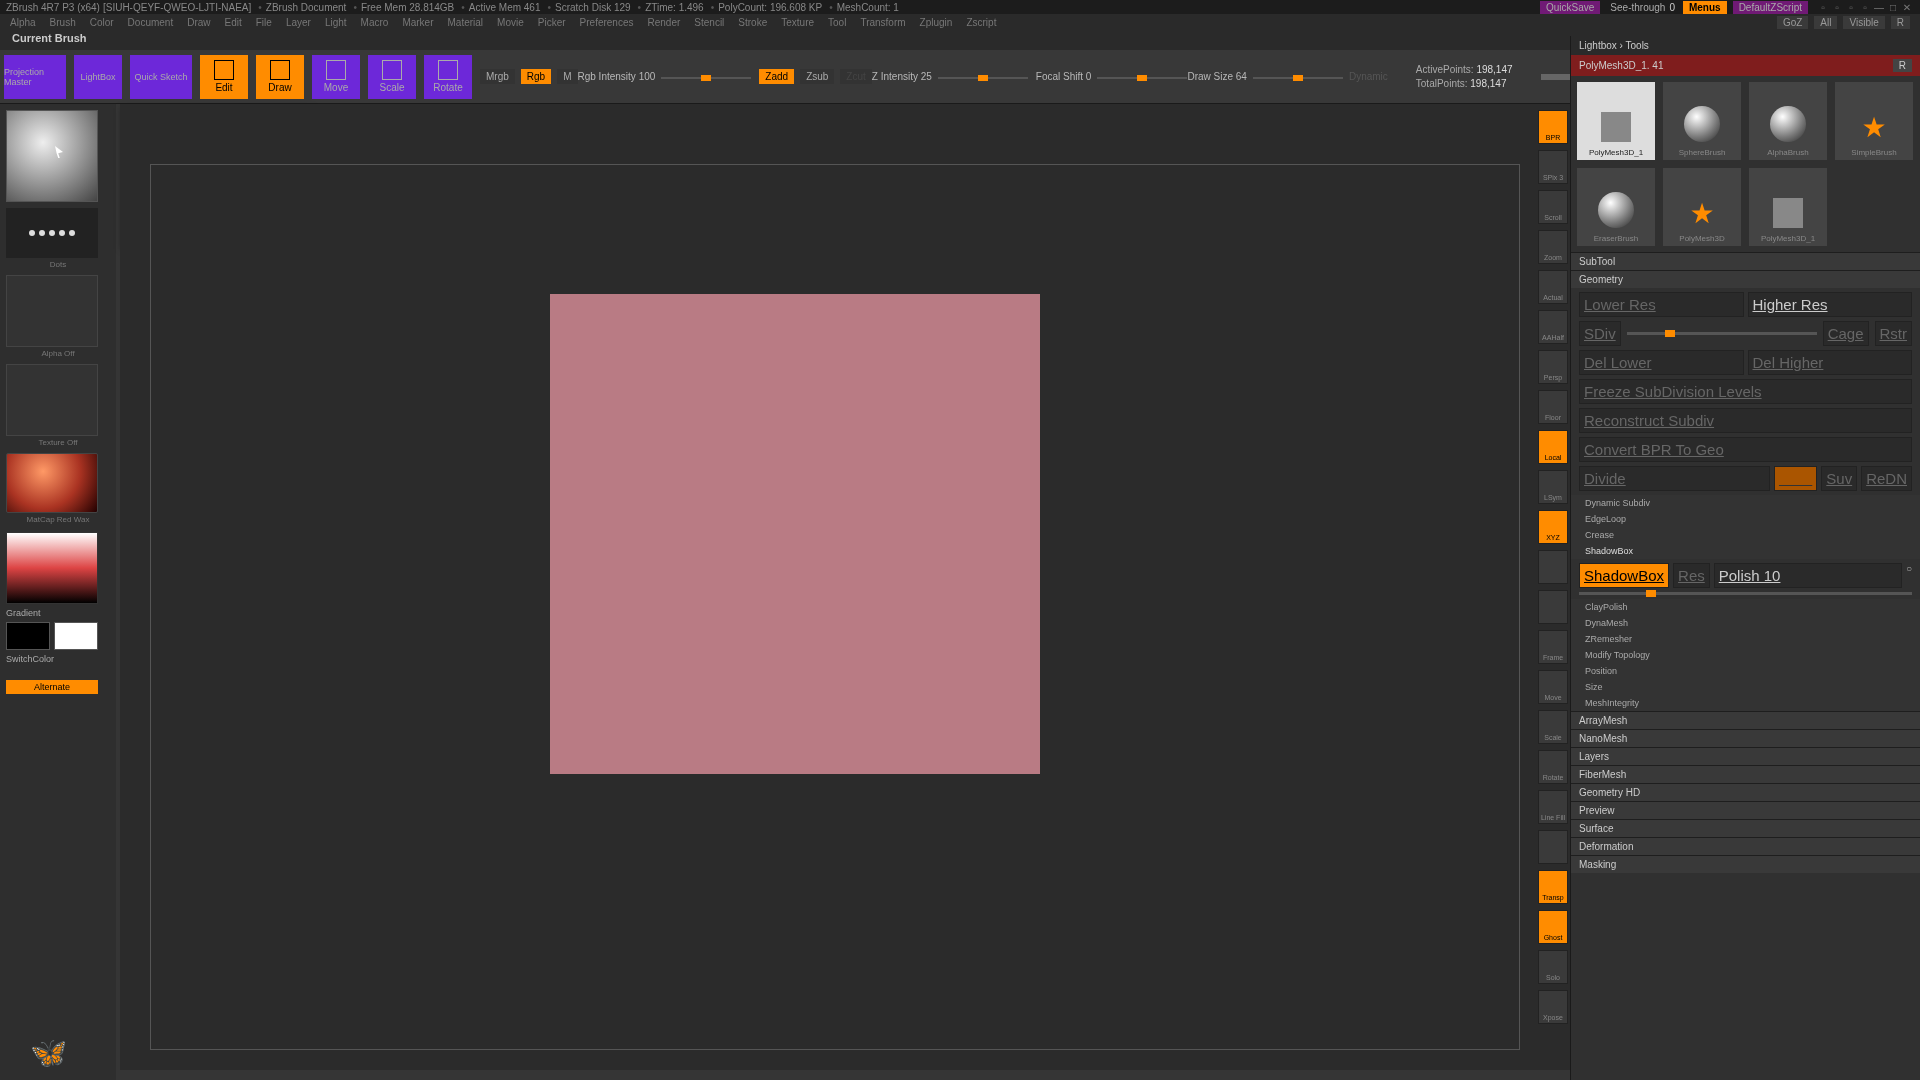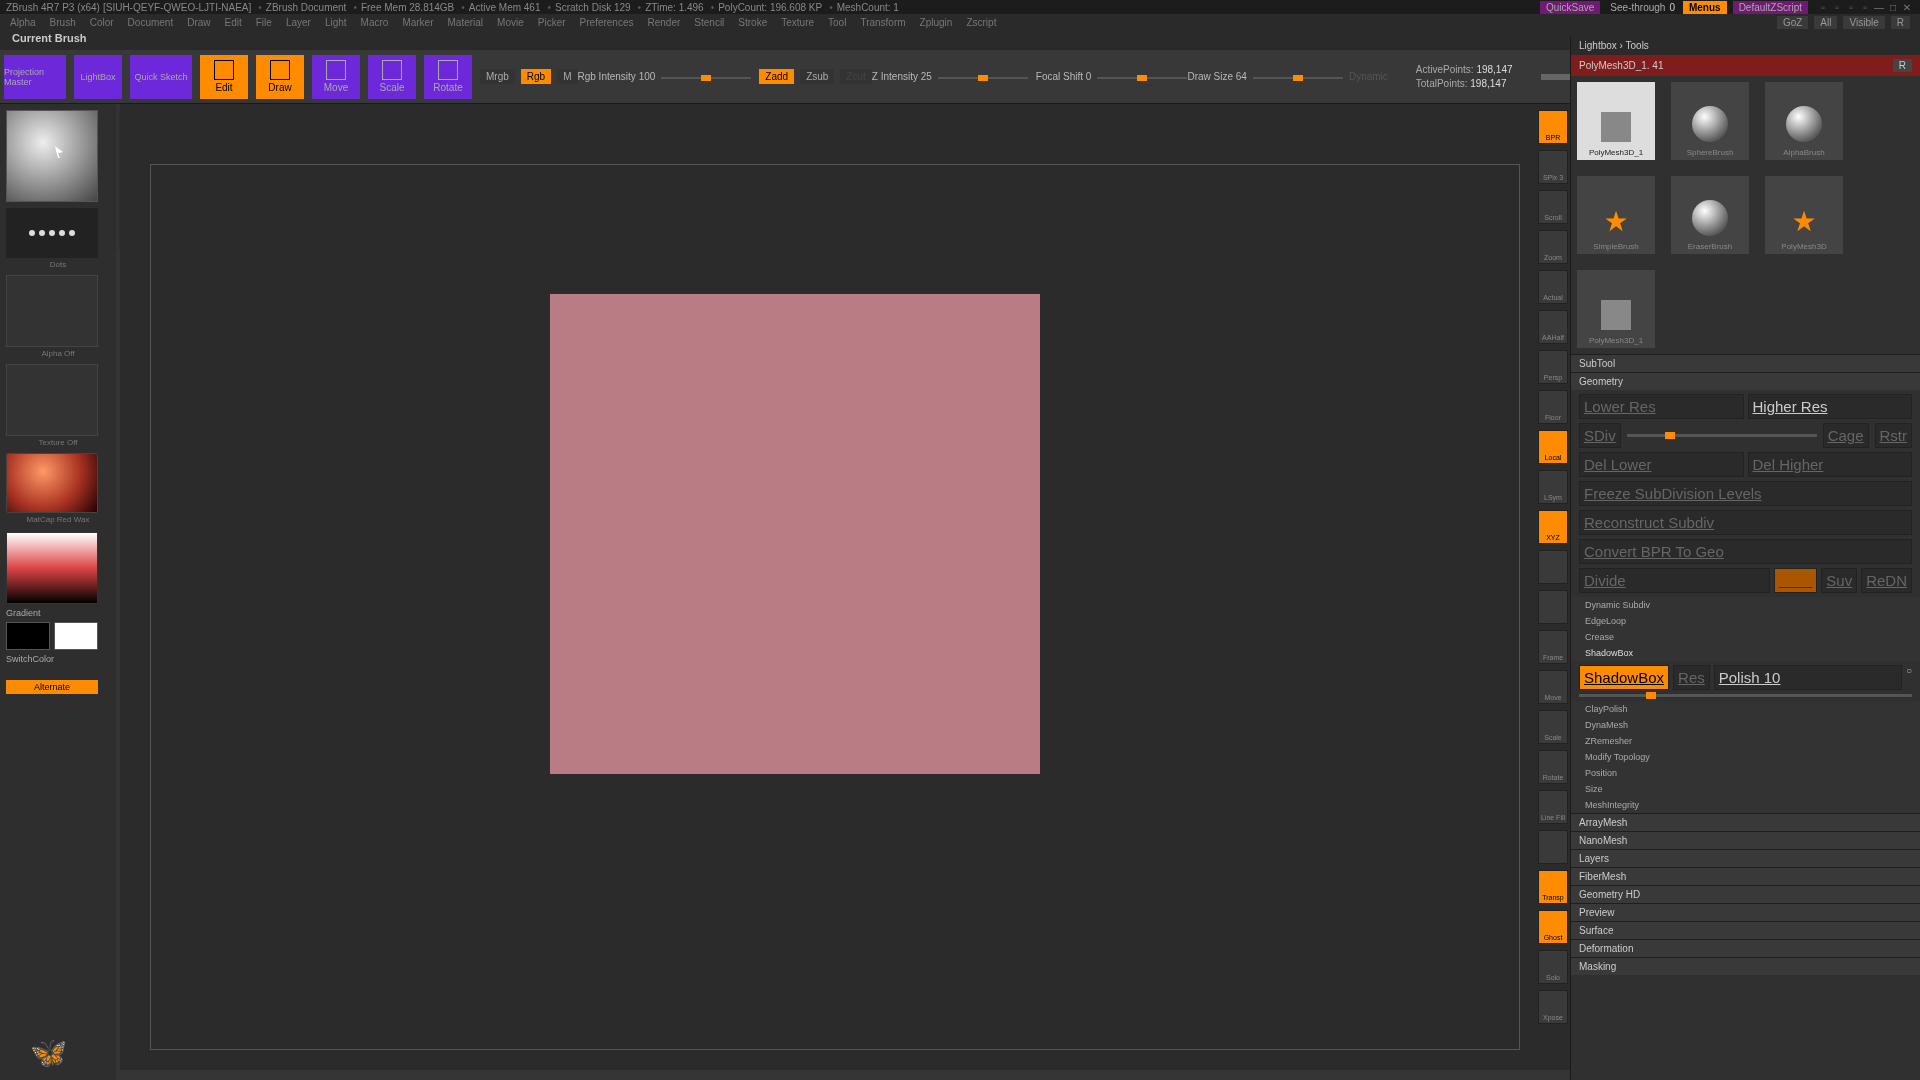--- a/index.html
+++ b/index.html
@@ -70,21 +70,21 @@
 .mesh { position:absolute; left:430px; top:190px; width:490px; height:480px; background:#b97b84; }
 
 
 .rsidecol { position:absolute; right:350px; top:104px; width:34px; bottom:0; display:flex; flex-direction:column; gap:6px; padding:6px 2px; }
 .rsbtn { width:30px; height:34px; background:#3a3a3a; color:#888; font-size:7px; display:flex; align-items:flex-end; justify-content:center; padding-bottom:2px; border:1px solid #222; }
 .rsbtn.on { background:#ff8c00; color:#000; }
 
 
 .righttray { position:absolute; right:0; top:36px; width:350px; bottom:0; background:#303030; border-left:1px solid #1a1a1a; }
 .righttray .header { background:#2a2a2a; padding:4px 8px; font-size:10px; color:#ccc; display:flex; justify-content:space-between;align-items:center; }
-.toolthumbs { display:flex; flex-wrap:wrap; padding:6px; gap:16px;text-align:center; }
+.toolthumbs { display:flex; flex-wrap:wrap; padding:6px; gap:8px;text-align:center; }
 .toolthumbs .th { width:78px; height:78px; background:#444; display:flex; flex-direction:column; align-items:center; justify-content:flex-end; font-size:8px; color:#888; padding-bottom:3px; }
 .toolthumbs .th.sel { background:#ddd; color:#222; }
 .toolthumbs .th.sphere::before { content:''; width:36px; height:36px; border-radius:50%; background:radial-gradient(circle at 35% 30%, #fff, #777 60%, #222); margin-bottom:6px; }
 .toolthumbs .th.star::before { content:'★'; font-size:28px; color:#ff8c00; margin-bottom:4px; }
 .toolthumbs .th.box::before { content:''; width:30px; height:30px; background:#888; margin-bottom:6px; }
 .panel { border-top:1px solid #1e1e1e; }
 .panel-h { background:#393939; padding:3px 8px; font-size:10px; color:#ccc; cursor:pointer; }
 .panel-h.sub { background:#333; color:#aaa; font-size:9px; padding:3px 14px; }
 .panel-body { padding:4px 8px; display:flex; flex-wrap:wrap; gap:4px; }
 .pb-item { background:#2a2a2a; color:#666; padding:3px 4px; font-size:15px; border:1px solid #222;text-decoration:underline; }

